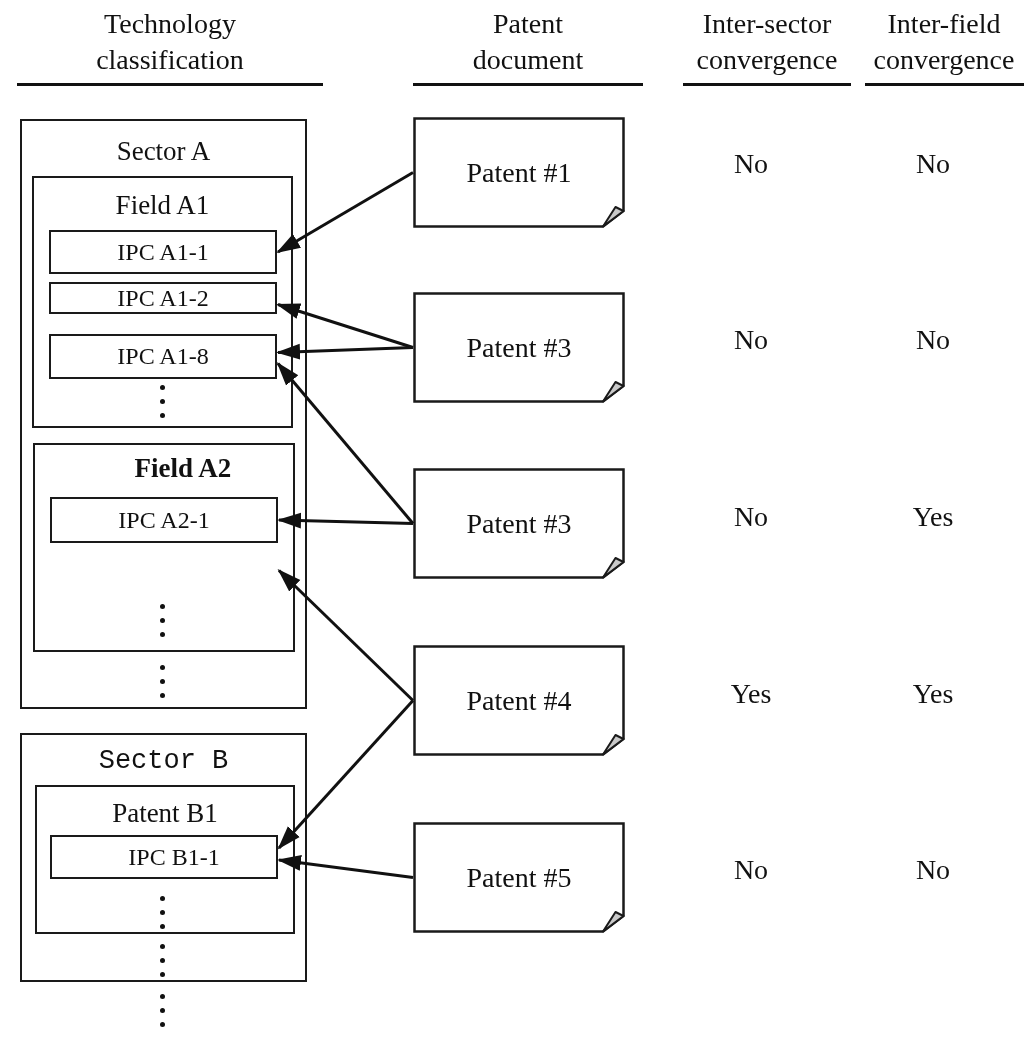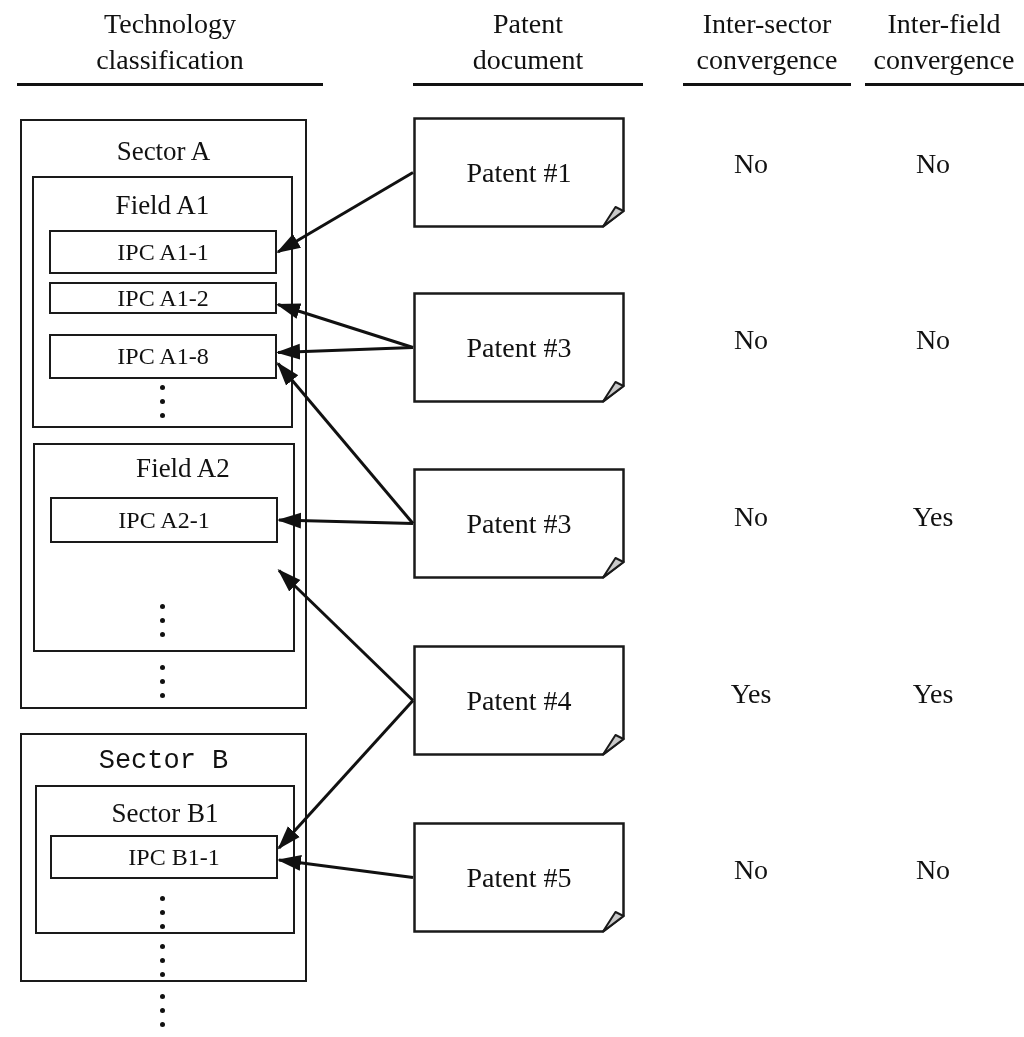--- a/index.html
+++ b/index.html
@@ -66,41 +66,41 @@
   <div class="box ipc" style="left:49px;top:334px;width:228px;height:45px;">
     <span>IPC A1-8</span>
   </div>
   <div class="dots" style="left:160px;top:385px;">
       <i></i>
       <i></i>
       <i></i>
     </div>
 
   <div class="box" style="left:33px;top:443px;width:262px;height:209px;"></div>
-  <div class="lbl" style="left:33px;top:453px;width:300px;">Field A2</div>
+  <div class="lbl" style="left:33px;top:453px;width:300px;font-weight:bold;">Field A2</div>
 
   <div class="box ipc" style="left:50px;top:497px;width:228px;height:46px;">
     <span>IPC A2-1</span>
   </div>
   <div class="dots" style="left:160px;top:604px;">
       <i></i>
       <i></i>
       <i></i>
     </div>
   <div class="dots" style="left:160px;top:665px;">
       <i></i>
       <i></i>
       <i></i>
     </div>
 
   <div class="box" style="left:20px;top:733px;width:287px;height:249px;"></div>
   <div class="lbl" style="left:20px;top:746px;width:287px;font-family:Liberation Mono, monospace;">Sector B</div>
 
   <div class="box" style="left:35px;top:785px;width:260px;height:149px;"></div>
-  <div class="lbl" style="left:35px;top:798px;width:260px;">Sector B1</div>
+  <div class="lbl" style="left:35px;top:798px;width:260px;">Patent B1</div>
 
   <div class="box ipc" style="left:50px;top:835px;width:228px;height:44px;padding-left:20px;">
     <span>IPC B1-1</span>
   </div>
   <div class="dots" style="left:160px;top:896px;">
       <i></i>
       <i></i>
       <i></i>
     </div>
   <div class="dots" style="left:160px;top:944px;">

